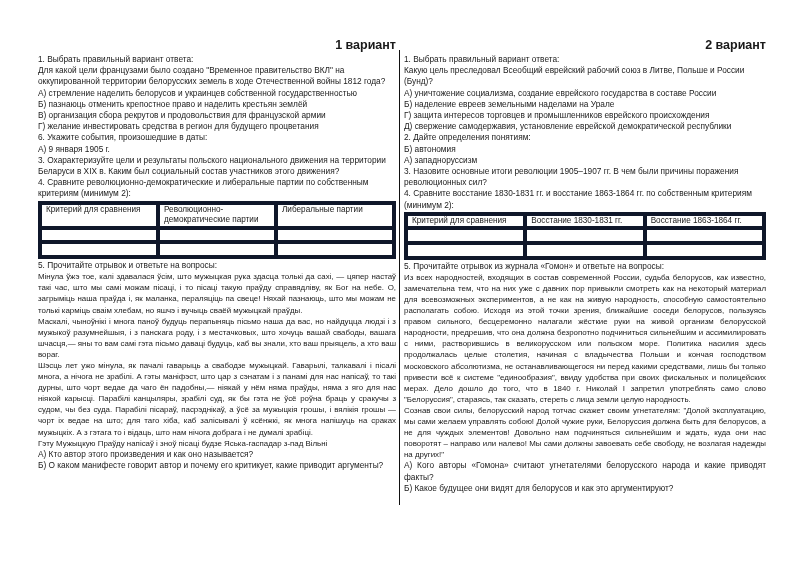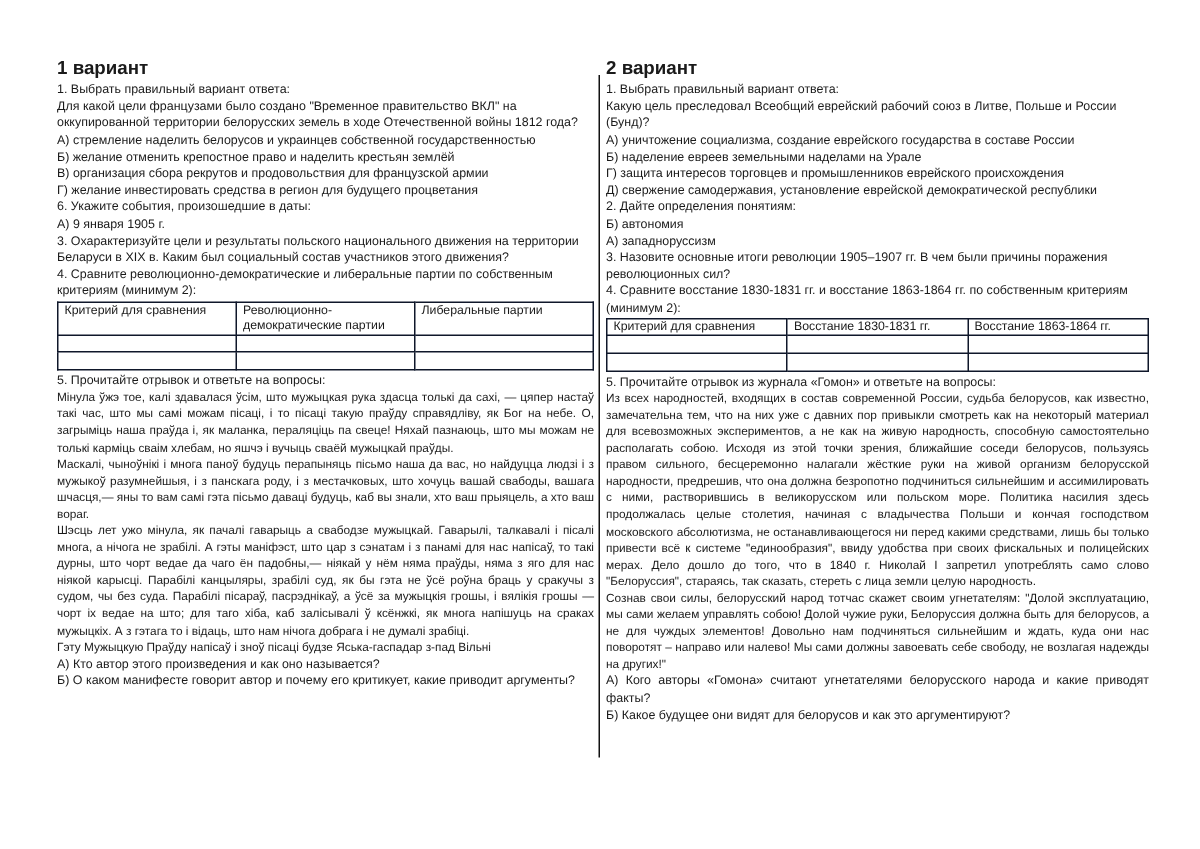--- a/index.html
+++ b/index.html
@@ -2,40 +2,40 @@
 <html><head>
 <meta charset="utf-8">
 <style>
   html, body { margin: 0; padding: 0; background: #ffffff; }
   body { width: 800px; height: 566px; position: relative; overflow: hidden;
          font-family: "Liberation Sans", "DejaVu Sans", sans-serif; color: #1a1a1a; }
   .col { position: absolute; top: 38px; font-size: 8.3px; line-height: 11.2px; }
   .col.left { left: 38px; width: 358px; }
   .col.right { left: 404px; width: 362px; }
   .divider { position: absolute; left: 399px; top: 50px; width: 1px; height: 455px; background: #111; }
-  h1 { font-size: 12.5px; font-weight: bold; text-align: left; margin: 0 0 1px 0; line-height: 15px; }
+  h1 { font-size: 12.5px; font-weight: bold; text-align: right; margin: 0 0 1px 0; line-height: 15px; }
   .col.left h1 { padding-left: 0; }
   p { margin: 0; }
   .ital { text-align: justify; font-size: 7.9px; line-height: 11.1px; }
   .just { text-align: justify; }
   table { border-collapse: collapse; width: 100%; margin: 1px 0 1px 0; table-layout: fixed; }
-  td { border: 1px solid #0f172a; padding: 0 4px; vertical-align: top; font-size: 8.2px; line-height: 10.6px; height: 10.6px; }
+  td { border: 4px solid #0f172a; padding: 0 4px; vertical-align: top; font-size: 8.2px; line-height: 10.6px; height: 10.6px; }
   .col.right td { height: 10.6px; }
 </style>
 </head>
 <body>
 
 <div class="divider"></div>
 
 <div class="col left">
   <h1>1 вариант</h1>
   <p>1. Выбрать правильный вариант ответа:</p>
   <p>Для какой цели французами было создано "Временное правительство ВКЛ" на оккупированной территории белорусских земель в ходе Отечественной войны 1812 года?</p>
   <p>А) стремление наделить белорусов и украинцев собственной государственностью</p>
-  <p>Б) желание отменить крепостное право и наделить крестьян землёй</p>
+  <p>Б) пазнаюць отменить крепостное право и наделить крестьян землёй</p>
   <p>В) организация сбора рекрутов и продовольствия для французской армии</p>
   <p>Г) желание инвестировать средства в регион для будущего процветания</p>
   <p>6. Укажите события, произошедшие в даты:</p>
   <p>А) 9 января 1905 г.</p>
   <p>3. Охарактеризуйте цели и результаты польского национального движения на территории Беларуси в XIX в. Каким был социальный состав участников этого движения?</p>
   <p>4. Сравните революционно-демократические и либеральные партии по собственным критериям (минимум 2):</p>
   <table>
     <tbody>
         <tr>
       <td>Критерий для сравнения</td>

